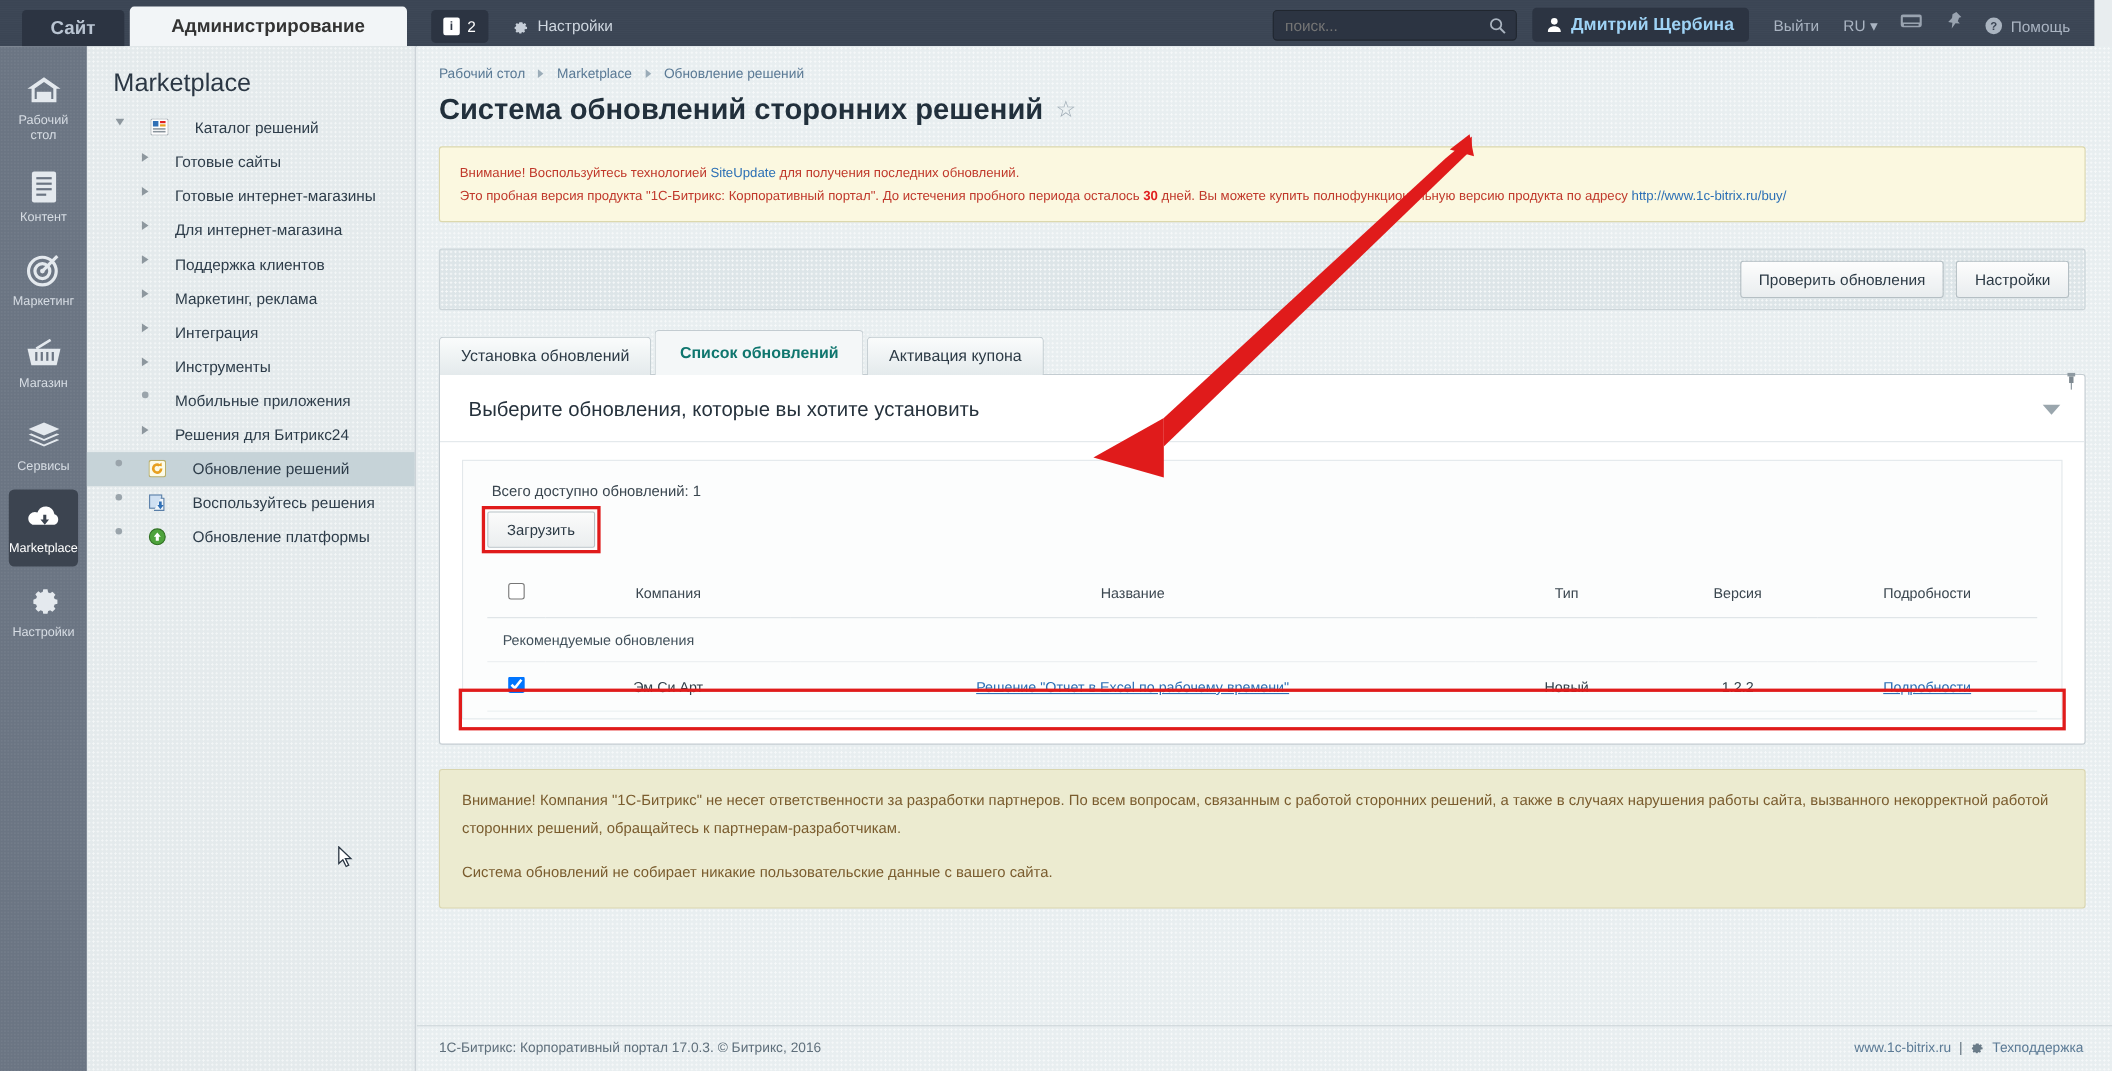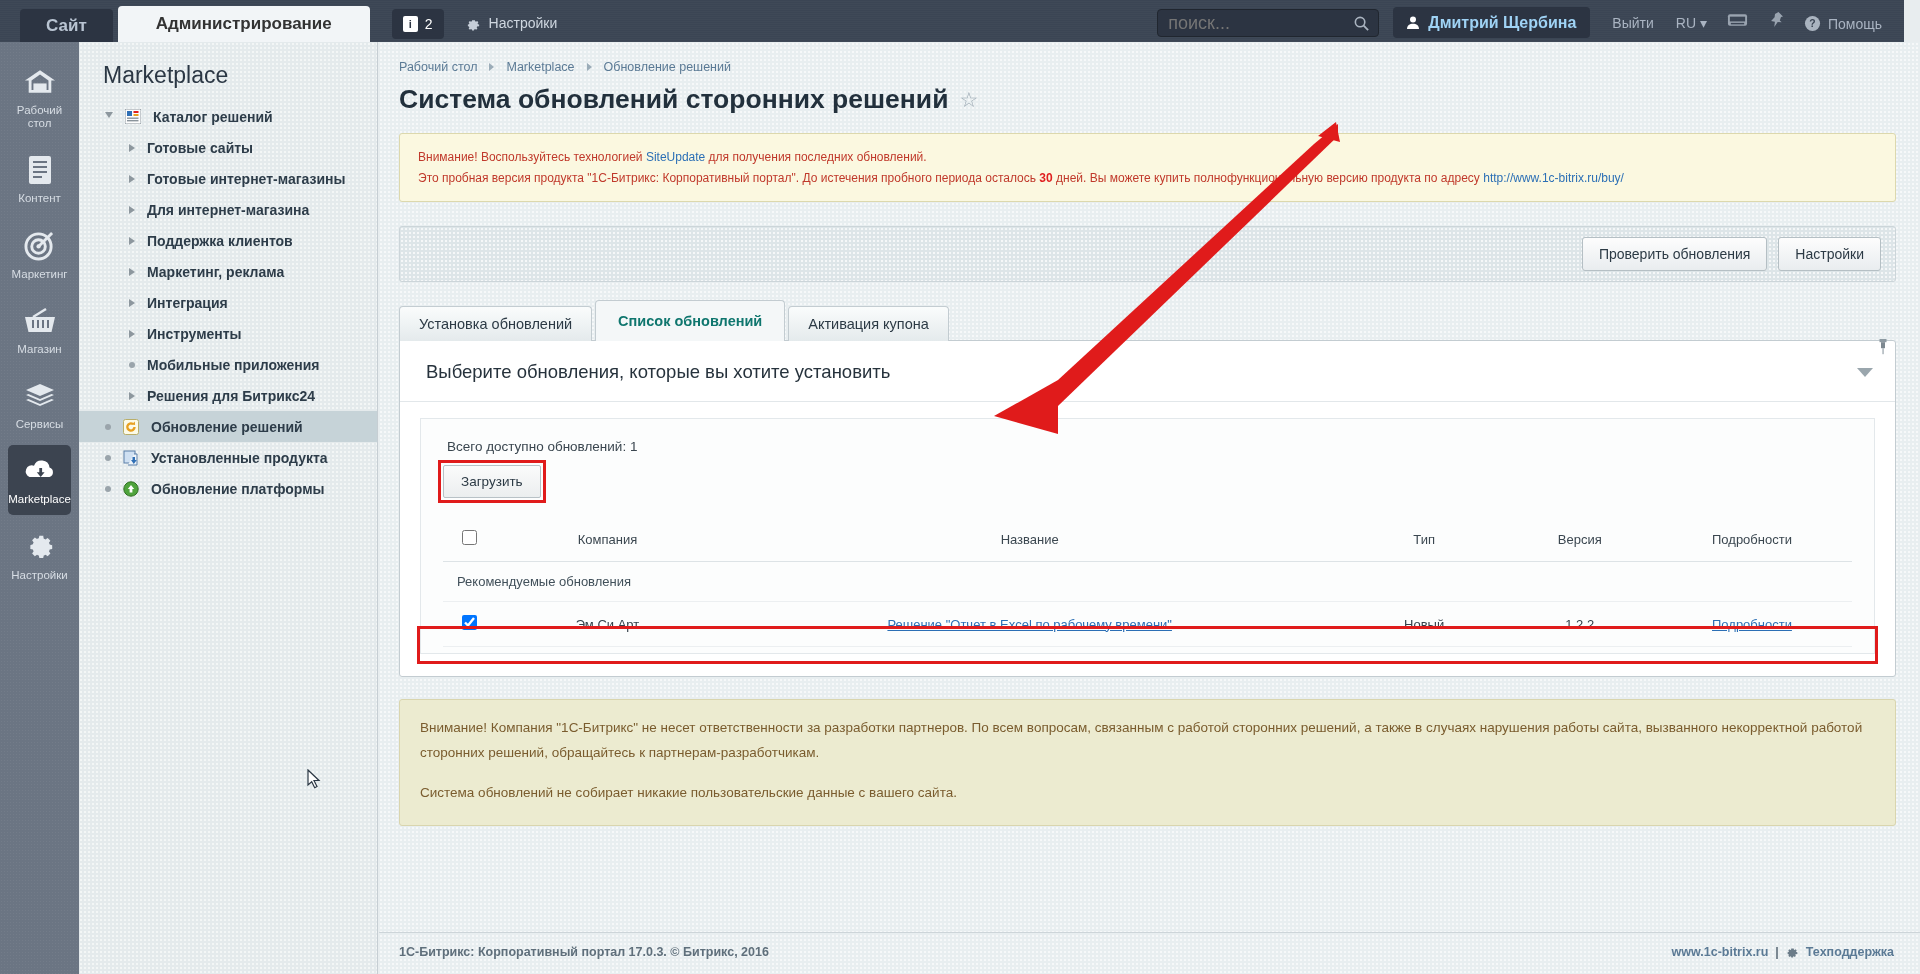--- a/index.html
+++ b/index.html
@@ -37,21 +37,21 @@
     color: #cfd7e0; font-size: 14px; cursor: pointer;
   }
   #topbar .spacer { flex: 1; }
   #searchbox {
     position: relative; width: 222px; height: 28px; background: #2c3442;
     border: 1px solid #20262f; border-radius: 4px; margin: 0 0 5px 0;
     display: flex; align-items: center;
   }
   #searchbox input {
     background: transparent; border: 0; outline: none; color: #c8d0da;
-    font-size: 18px; padding: 0 30px 0 10px; width: 100%;
+    font-size: 14px; padding: 0 30px 0 10px; width: 100%;
     font-family: "Liberation Sans", sans-serif;
   }
   #searchbox .sicon { position: absolute; right: 8px; top: 5px; }
   .userchip {
     display: flex; align-items: center; gap: 9px; height: 31px;
     background: #2c3442; border-radius: 4px; padding: 0 14px; margin: 0 0 4px 14px;
     color: #9fd3f5; font-size: 16px; font-weight: bold; cursor: pointer;
   }
   .tlink { color: #aab4c2; font-size: 14px; margin: 0 0 11px 22px; cursor: pointer; }
   .ticon { margin: 0 0 10px 20px; cursor: pointer; opacity: .85; }
@@ -78,22 +78,22 @@
   
   #menu {
     position: absolute; left: 79px; top: 42px; width: 299px; height: 932px;
     background: #e4eaec;
     background-image: radial-gradient(rgba(255,255,255,.55) 1px, transparent 1px);
     background-size: 4px 4px;
     border-right: 1px solid #c6ced3;
   }
   #menu h1 { font-size: 23px; font-weight: normal; color: #2b3744; padding: 20px 0 12px 24px; }
   .mrow {
-    display: flex; align-items: center; gap: 12px; padding: 7px 0 7px 26px;
-    font-size: 14px; color: #2d3c49; cursor: pointer; min-height: 31px; font-weight: bold;
+    display: flex; align-items: flex-start; gap: 24px; padding: 7px 0 7px 26px;
+    font-size: 14px; color: #2d3c49; cursor: pointer; min-height: 31px;
   }
   .mrow.sub { padding-left: 50px; }
   .mrow.active { background: #c6d3d8; }
   .tri { width: 0; height: 0; border-left: 6px solid #8d979e; border-top: 4.5px solid transparent; border-bottom: 4.5px solid transparent; flex: none; }
   .tri.down { border-left: 4.5px solid transparent; border-right: 4.5px solid transparent; border-top: 6px solid #8d979e; }
   .dot { width: 6px; height: 6px; background: #9aa4ab; border-radius: 50%; flex: none; }
   .mico { width: 16px; height: 16px; flex: none; border-radius: 2px; }
 
   
   #content { position: absolute; left: 379px; top: 42px; width: 1541px; height: 932px;
@@ -155,21 +155,21 @@
   tr.datarow td { border-bottom: 1px solid #eceff1; }
   a.lnk { color: #2b6fb5; text-decoration: underline; cursor: pointer; }
   input[type=checkbox] { width: 15px; height: 15px; cursor: pointer; }
   #rowhl { position: absolute; border: 3px solid #e01b1b; pointer-events: none; }
 
   .notice2 { margin: 22px 24px 0 20px; background: #ecebd0; border: 1px solid #d9d5ae; border-radius: 3px;
              padding: 16px 20px 20px; font-size: 13.5px; line-height: 1.8; color: #7a5c2e; }
 
   #footer { position: absolute; left: 0; right: 0; top: 890px; height: 42px; border-top: 1px solid #cdd5d9;
             display: flex; align-items: center; justify-content: space-between; padding: 0 26px 4px 20px;
-            font-size: 12.5px; color: #5f6f7b; font-weight: bold; }
+            font-size: 12.5px; color: #5f6f7b; }
   #footer a { color: #5b7a95; text-decoration: none; }
   #footer .r { display: flex; align-items: center; gap: 7px; }
 
   
   #arrow { position: absolute; left: 379px; top: 42px; width: 1541px; height: 932px; pointer-events: none; }
   #cursor { position: absolute; left: 307px; top: 769px; pointer-events: none; }
 </style>
 </head>
 <body>
 
@@ -376,21 +376,21 @@
   </div>
   <div class="mrow">
     <span class="dot"></span>
     <span class="mico">
       <svg width="16" height="16" viewBox="0 0 16 16">
           <rect x="1" y="1" width="11" height="12" fill="#cfe0f2" stroke="#5a7fa8"></rect>
           <path d="M11 4h3v11h-9" fill="#eef4fa" stroke="#5a7fa8"></path>
           <path d="M9.5 7h2.5v3h1.8L10.8 14 8 10h1.5z" fill="#2f6fb5"></path>
         </svg>
     </span>
-    <span>Установленные продукта</span>
+    <span>Воспользуйтесь решения</span>
   </div>
   <div class="mrow">
     <span class="dot"></span>
     <span class="mico">
       <svg width="16" height="16" viewBox="0 0 16 16">
           <circle cx="8" cy="8" r="7.2" fill="#4ea33c" stroke="#2f6f22"></circle>
           <path d="M8 4l3.2 4H9.4v3.6H6.6V8H4.8z" fill="#fff"></path>
         </svg>
     </span>
     <span>Обновление платформы</span>

